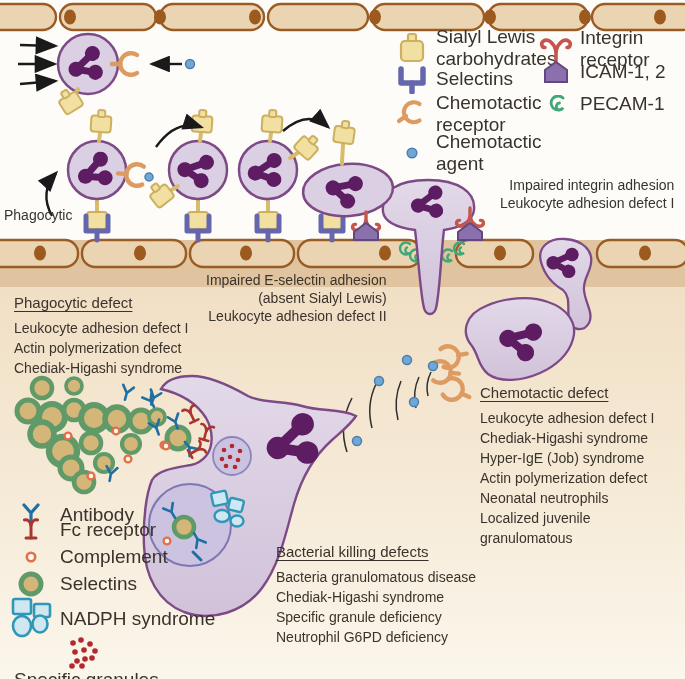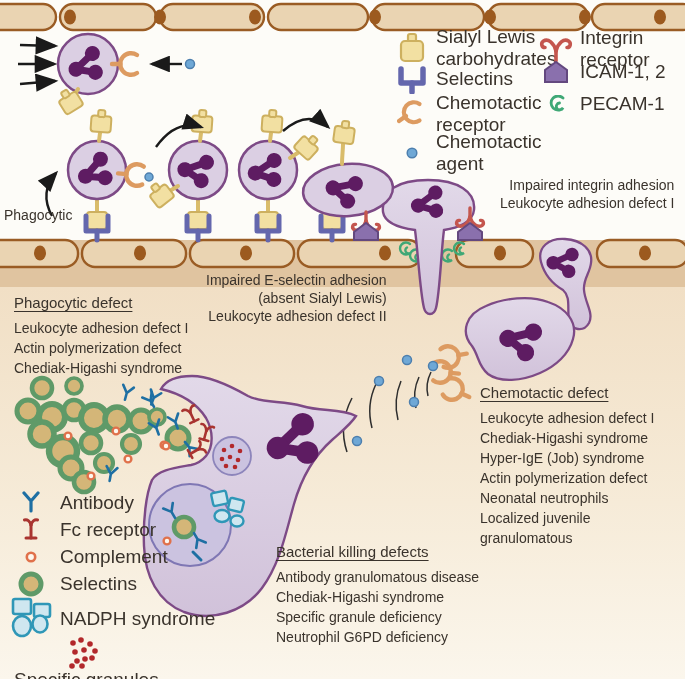--- a/index.html
+++ b/index.html
@@ -329,21 +329,21 @@
   <div class="it">Leukocyte adhesion defect I</div>
   <div class="it">Chediak-Higashi syndrome</div>
   <div class="it">Hyper-IgE (Job) syndrome</div>
   <div class="it">Actin polymerization defect</div>
   <div class="it">Neonatal neutrophils</div>
   <div class="it">Localized juvenile granulomatous</div>
 </div>
 
 <div class="defect" style="left:276px;top:543px;">
   <div class="ttl">Bacterial killing defects</div>
-  <div class="it">Antibody granulomatous disease</div>
+  <div class="it">Bacteria granulomatous disease</div>
   <div class="it">Chediak-Higashi syndrome</div>
   <div class="it">Specific granule deficiency</div>
   <div class="it">Neutrophil G6PD deficiency</div>
 </div>
 
 <div class="lrow tl tl1" style="left:394px;top:26px;">
   <span class="ic">
     <svg width="30" height="36">
           <rect x="11" y="4" width="8" height="8" rx="2" fill="#f2e0a2" stroke="#cdb05f" stroke-width="2.2"></rect>
           <rect x="4" y="11" width="22" height="20" rx="4" fill="#f2e0a2" stroke="#cdb05f" stroke-width="2.2"></rect>
@@ -400,21 +400,21 @@
 </div>
 <div class="lrow tl" style="left:538px;top:93px;">
   <span class="ic">
     <svg width="26" height="18">
           <path d="M20,3 A7,7 0 1 0 20,13 A3.5,3.5 0 1 1 16.5,8" fill="none" stroke="#3fa876" stroke-width="2.8" stroke-linecap="round"></path>
         </svg>
   </span>
   <span class="txt">PECAM-1</span>
 </div>
 
-<div class="lrow bl" style="left:8px;top:491px;">
+<div class="lrow bl" style="left:8px;top:503px;">
   <span class="ic">
     <svg width="22" height="24">
           <g fill="none" stroke="#1e6fa3" stroke-width="3.2" stroke-linecap="round">
             <path d="M11,20 V10 M11,10 L4,2 M11,10 L18,2"></path>
           </g>
         </svg>
   </span>
   <span class="txt">Antibody</span>
 </div>
 <div class="lrow bl" style="left:8px;top:518px;">

